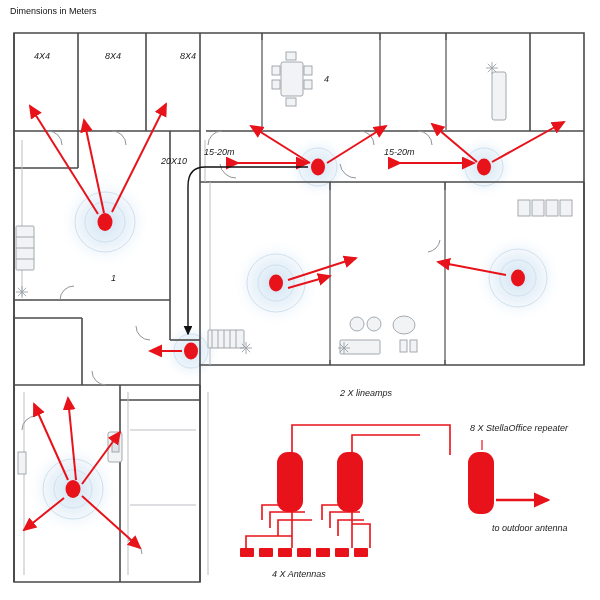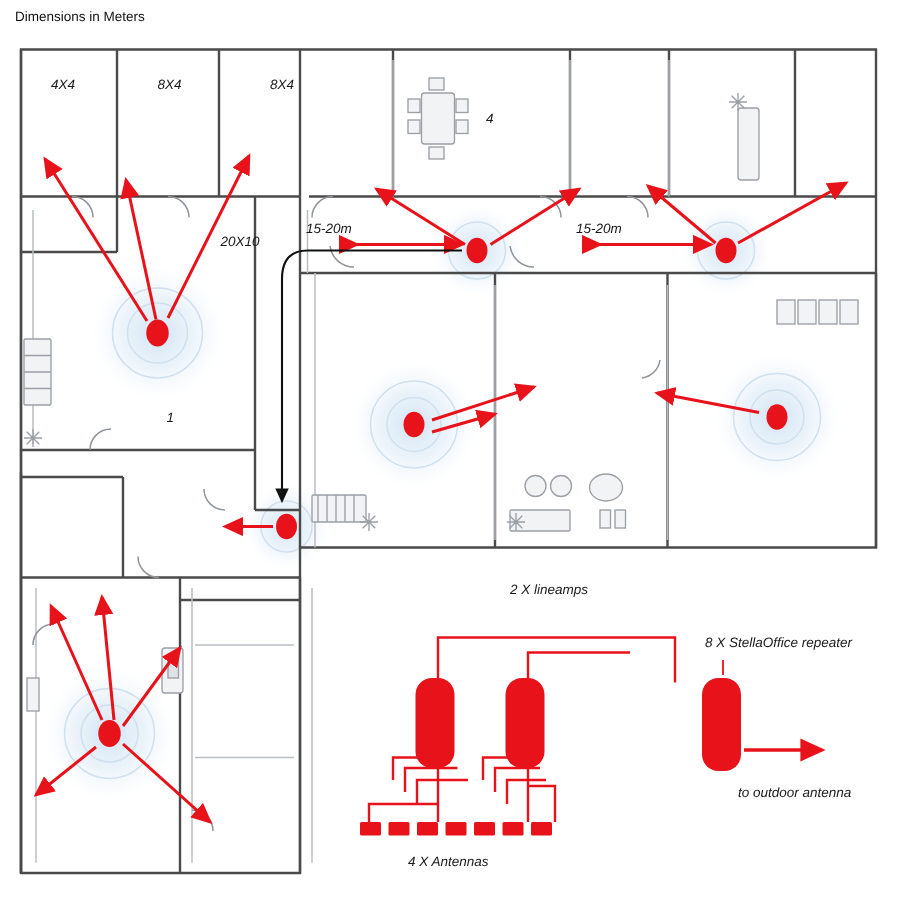--- a/index.html
+++ b/index.html
@@ -293,21 +293,21 @@
 
       <line x1="482" y1="450" x2="482" y2="440" stroke="#e8121a" stroke-width="1.2"></line>
     </g>
 
   </svg>
 
   <div class="lbl" style="left:34px; top:52px;">4X4</div>
   <div class="lbl" style="left:105px; top:52px;">8X4</div>
   <div class="lbl" style="left:180px; top:52px;">8X4</div>
   <div class="lbl" style="left:324px; top:75px;">4</div>
-  <div class="lbl" style="left:147px; top:157px;text-align:right;">20X10</div>
+  <div class="lbl" style="left:161px; top:157px;text-align:right;">20X10</div>
   <div class="lbl" style="left:111px; top:274px;">1</div>
 
   <div class="lbl" style="left:204px; top:148px;">15-20m</div>
   <div class="lbl" style="left:384px; top:148px;">15-20m</div>
 
   <div class="lbl" style="left:340px; top:389px;">2 X lineamps</div>
   <div class="lbl" style="left:470px; top:424px;">8 X StellaOffice repeater</div>
   <div class="lbl" style="left:492px; top:524px;">to outdoor antenna</div>
   <div class="lbl" style="left:272px; top:570px;">4 X Antennas</div>
 

